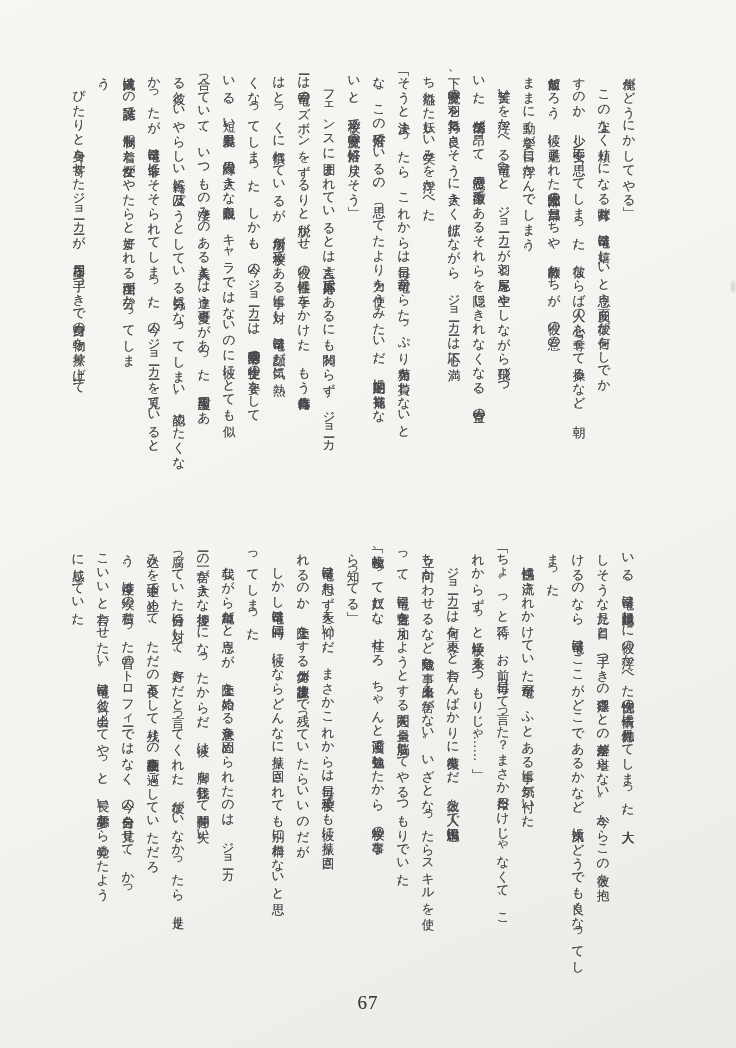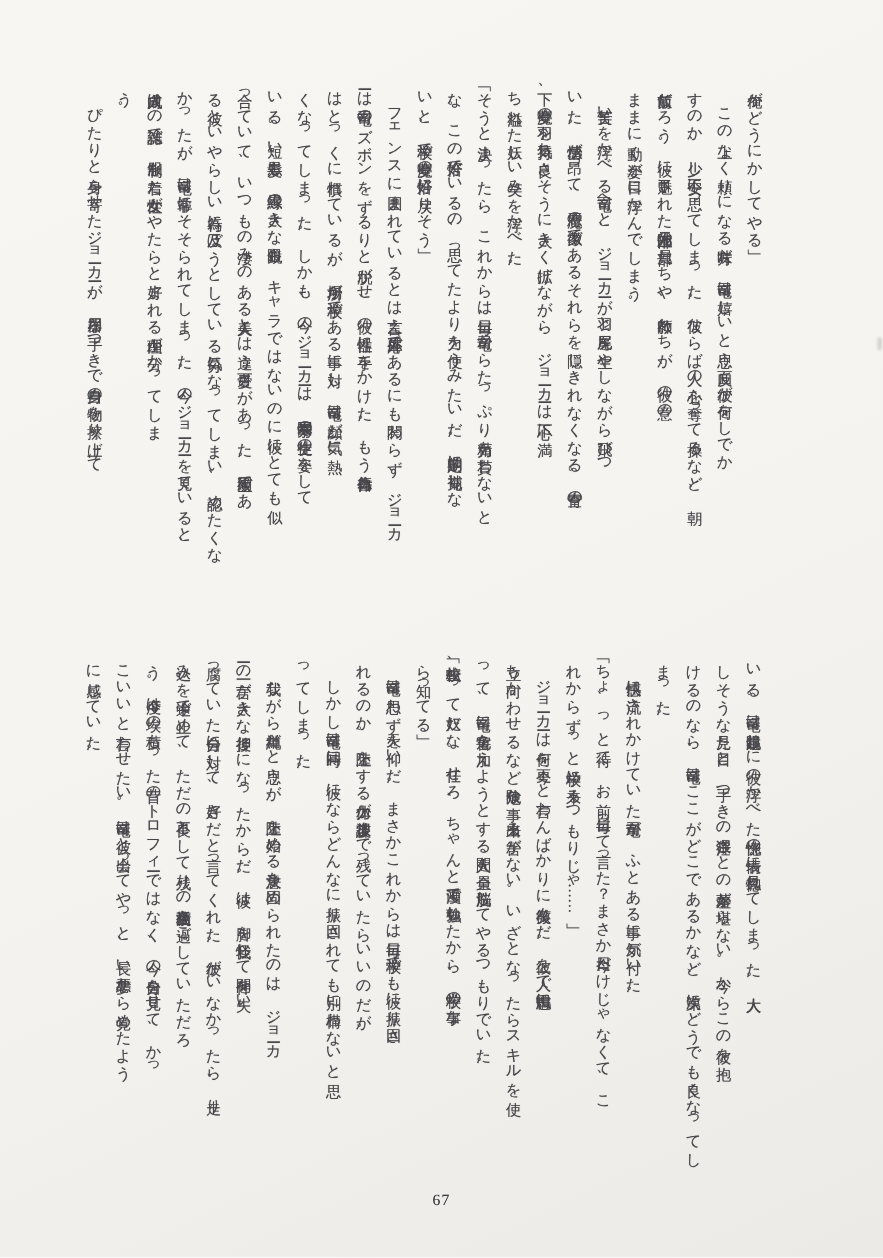--- a/index.html
+++ b/index.html
@@ -48,21 +48,21 @@
     top: 545px;
     right: 96px;
     height: 433px;
   }
   .page-number {
     position: absolute;
     top: 992px;
     left: 0;
     width: 736px;
     text-align: center;
-    font-size: 13px;
+    font-size: 19px;
     color: #3c3b3e;
     letter-spacing: 1px;
     text-shadow: 0 0 0.5px rgba(60,59,62,0.5);
   }
   .scan-artifact {
     position: absolute;
     top: 281px;
     left: 731px;
     width: 4px;
     height: 11px;

